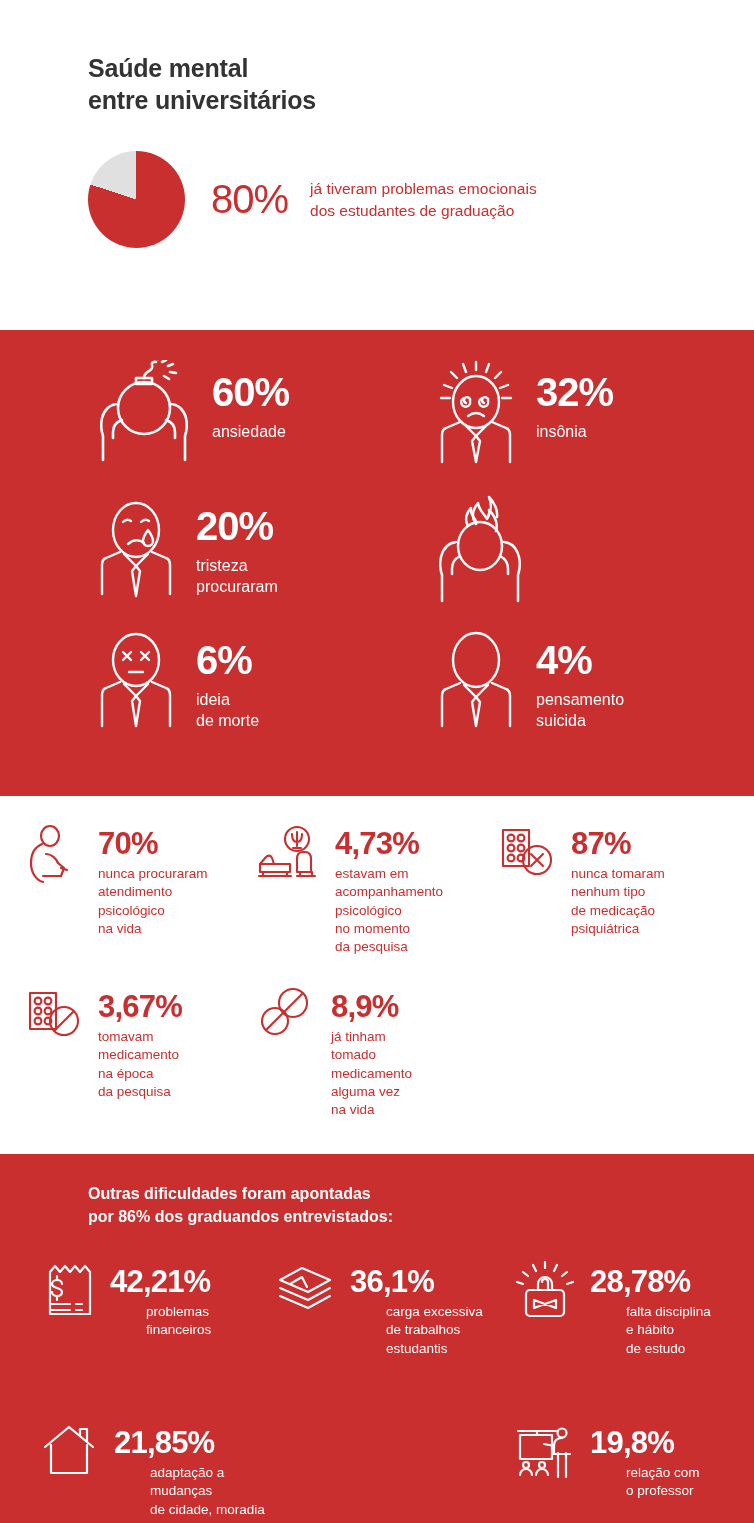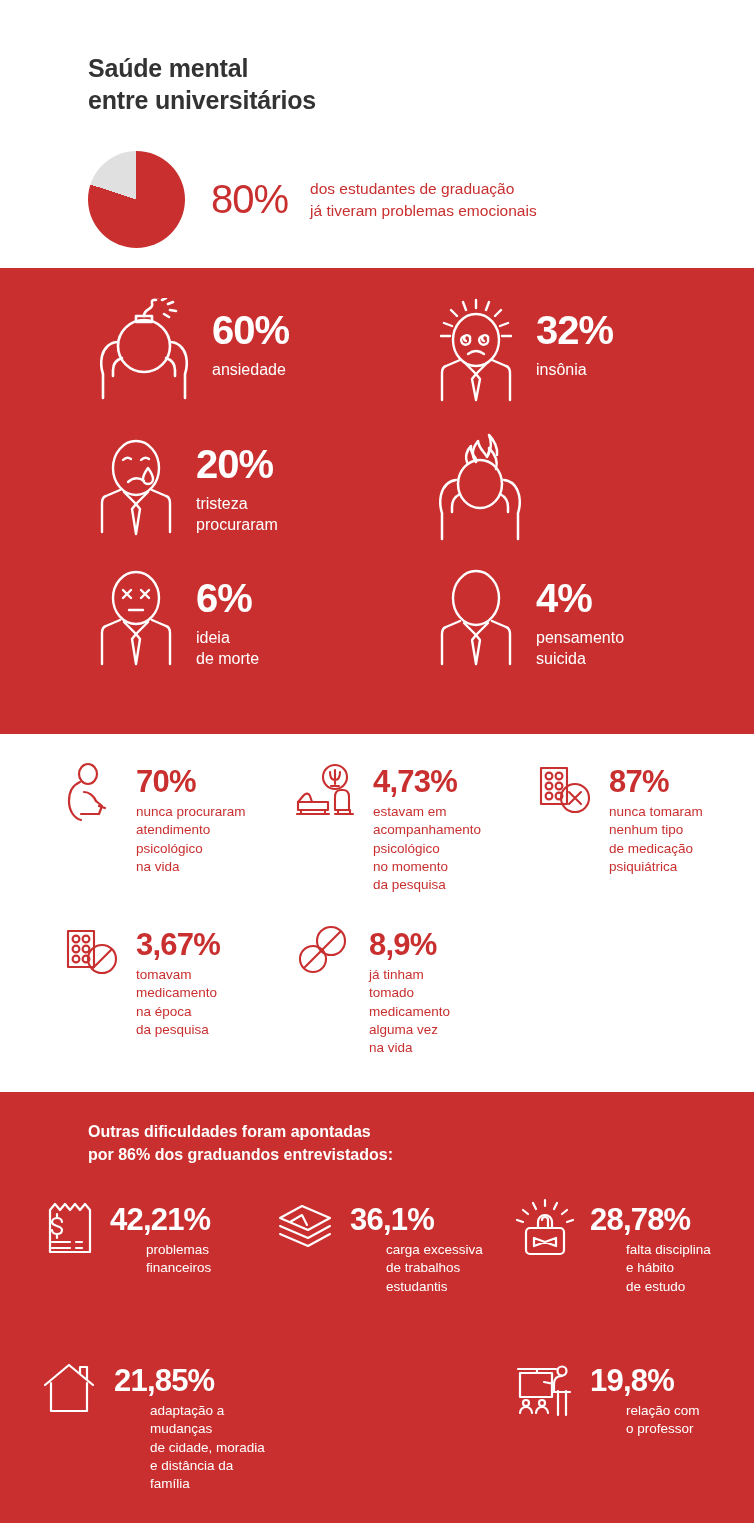--- a/index.html
+++ b/index.html
@@ -13,21 +13,21 @@
   .page {
     position: relative;
     width: 754px;
     height: 1523px;
     background: #ffffff;
   }
 
   
   .sec-top {
     position: relative;
-    height: 268px;
+    height: 330px;
     background: #ffffff;
     padding: 52px 0 0 88px;
   }
   .title {
     font-size: 25px;
     font-weight: bold;
     color: #333333;
     line-height: 1.28;
     letter-spacing: -0.2px;
   }
@@ -90,21 +90,21 @@
   }
 
   
   .sec-white {
     background: #ffffff;
     padding: 28px 0 34px 0;
   }
   .grid3 {
     display: grid;
     grid-template-columns: 233px 240px 1fr;
-    padding-left: 62px;
+    padding-left: 24px;
   }
   .cell-s {
     display: flex;
     align-items: flex-start;
     min-height: 130px;
   }
   .cell-s .cell-txt { margin-left: 12px; padding-top: 4px; }
   .big-r {
     font-size: 31px;
     font-weight: bold;
@@ -167,22 +167,22 @@
   <div class="sec-top">
     <div class="title">
       <div>Saúde mental</div>
       <div>entre universitários</div>
     </div>
 
     <div class="pie-row">
       <div class="pie"></div>
       <div class="pie-pct">80%</div>
       <div class="pie-text">
+        <div>já tiveram problemas emocionais</div>
         <div>dos estudantes de graduação</div>
-        <div>já tiveram problemas emocionais</div>
       </div>
     </div>
   </div>
 
   <div class="sec-red-1">
     <div class="grid2">
 
       <div class="cell">
         <div class="ico">
           <svg width="108" height="104" viewBox="0 0 108 104" fill="none" stroke="#ffffff" stroke-width="2.6" stroke-linecap="round" stroke-linejoin="round">

